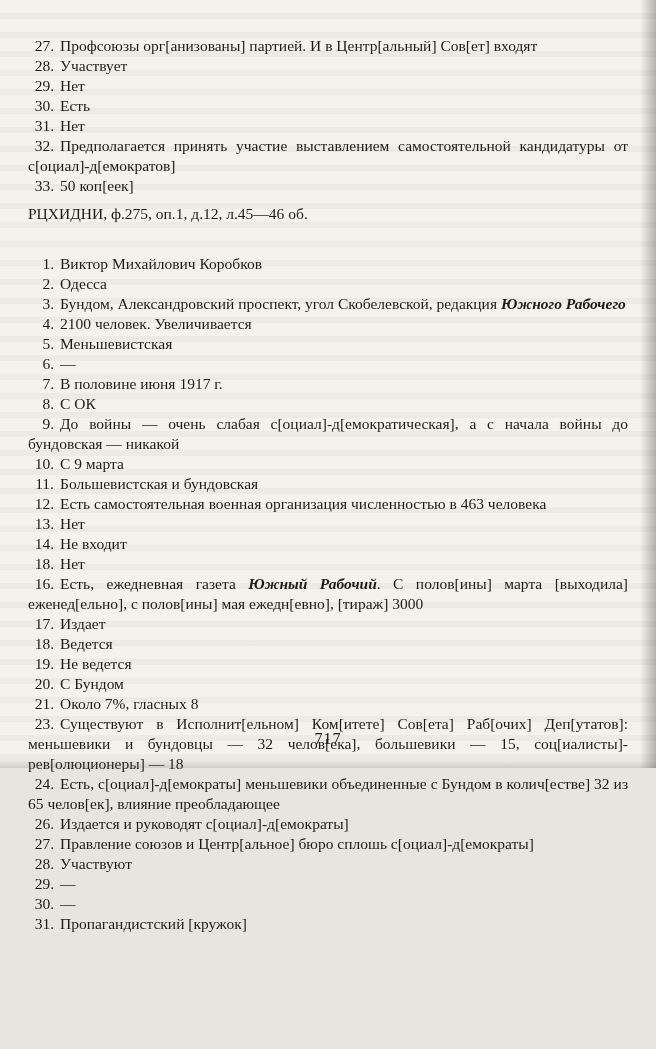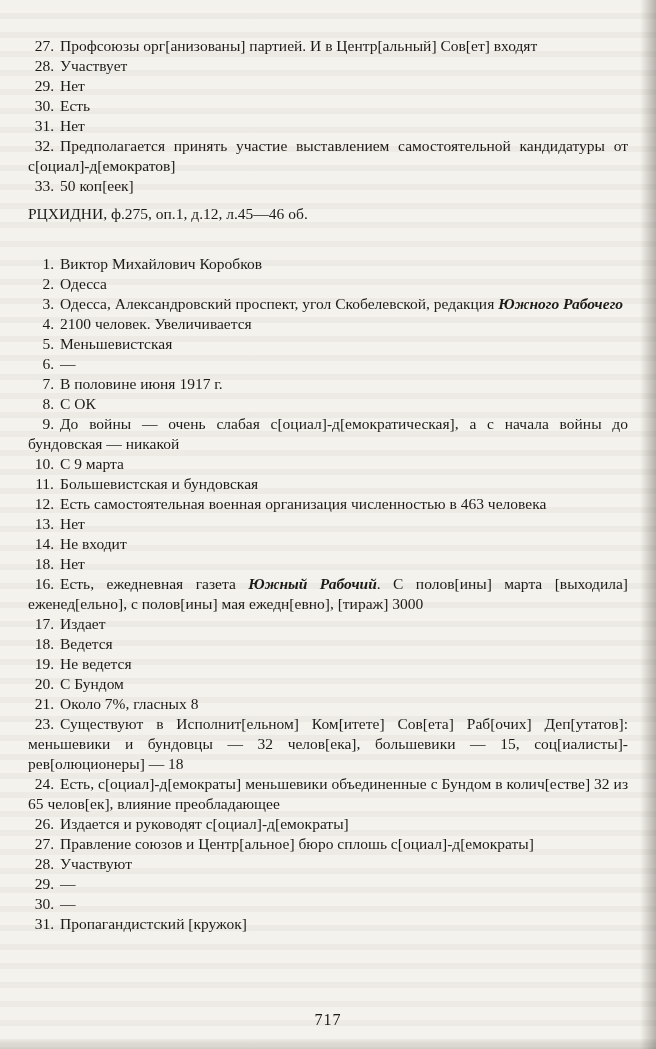--- a/index.html
+++ b/index.html
@@ -9,21 +9,21 @@
   body {
     width: 656px;
     height: 1049px;
     background: #e8e5df;
     font-family: "Liberation Serif", "DejaVu Serif", serif;
     overflow: hidden;
   }
   .page {
     position: relative;
     width: 656px;
-    height: 1049px;
+    height: 768px;
     background: #f4f2ec;
     color: #1d1b19;
     box-sizing: border-box;
   }
   
   .ghost-layer {
     position: absolute;
     inset: 0;
     background:
       repeating-linear-gradient(180deg,
@@ -97,21 +97,21 @@
         <p class="item"><span class="num">31.</span><span>Нет</span></p>
         <p class="item"><span class="num">32.</span><span>Предполагается принять участие выставлением самостоятельной кандидатуры от с[оциал]-д[емократов]</span></p>
         <p class="item"><span class="num">33.</span><span>50 коп[еек]</span></p>
       </div>
 
     <p class="archive">РЦХИДНИ, ф.275, оп.1, д.12, л.45—46 об.</p>
 
     <div id="list-lower">
         <p class="item"><span class="num">1.</span><span>Виктор Михайлович Коробков</span></p>
         <p class="item"><span class="num">2.</span><span>Одесса</span></p>
-        <p class="item"><span class="num">3.</span><span>Одесса, Александровский проспект, угол Скобелевской, редакция </span><span class="bi">Южного Рабочего</span></p>
+        <p class="item"><span class="num">3.</span><span>Бундом, Александровский проспект, угол Скобелевской, редакция </span><span class="bi">Южного Рабочего</span></p>
         <p class="item"><span class="num">4.</span><span>2100 человек. Увеличивается</span></p>
         <p class="item"><span class="num">5.</span><span>Меньшевистская</span></p>
         <p class="item"><span class="num">6.</span><span>—</span></p>
         <p class="item"><span class="num">7.</span><span>В половине июня 1917 г.</span></p>
         <p class="item"><span class="num">8.</span><span>С ОК</span></p>
         <p class="item"><span class="num">9.</span><span>До войны — очень слабая с[оциал]-д[емократическая], а с начала войны до бундовская — никакой</span></p>
         <p class="item"><span class="num">10.</span><span>С 9 марта</span></p>
         <p class="item"><span class="num">11.</span><span>Большевистская и бундовская</span></p>
         <p class="item"><span class="num">12.</span><span>Есть самостоятельная военная организация численностью в 463 человека</span></p>
         <p class="item"><span class="num">13.</span><span>Нет</span></p>

